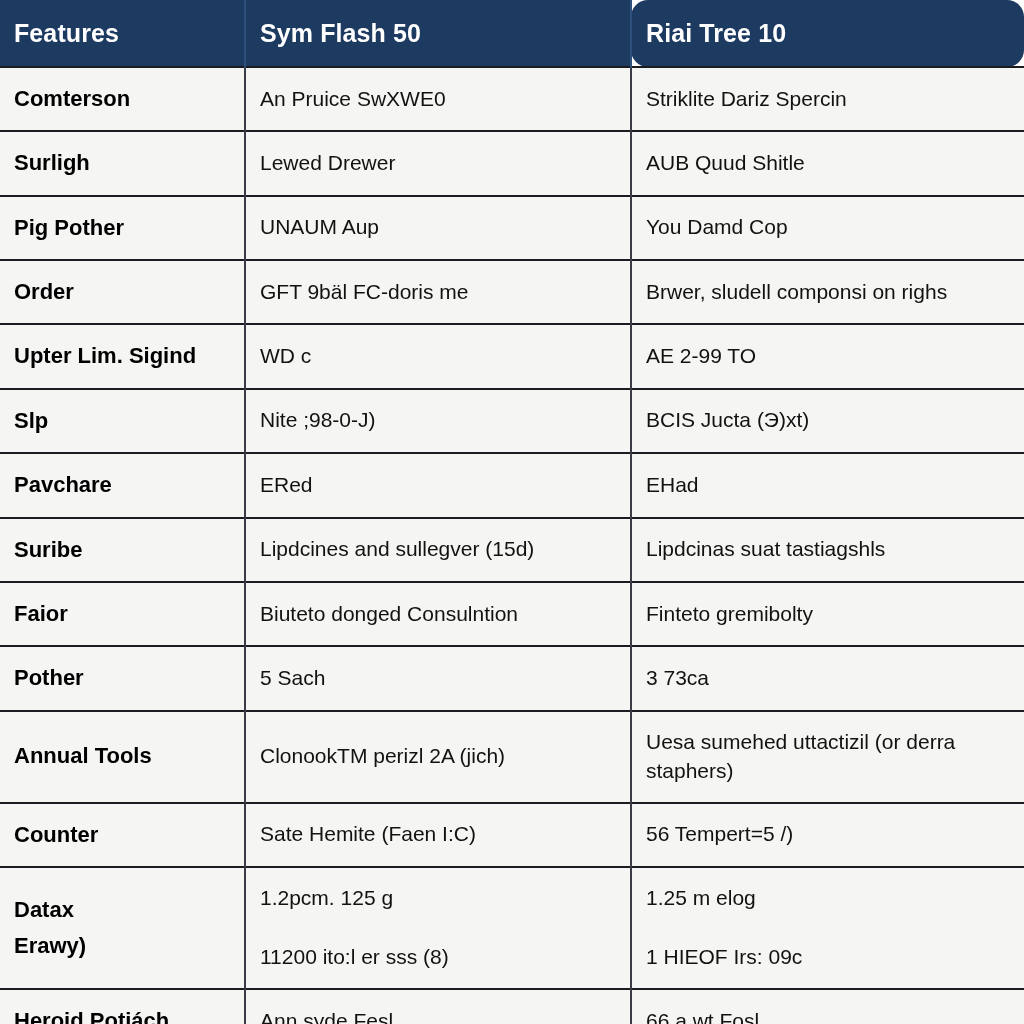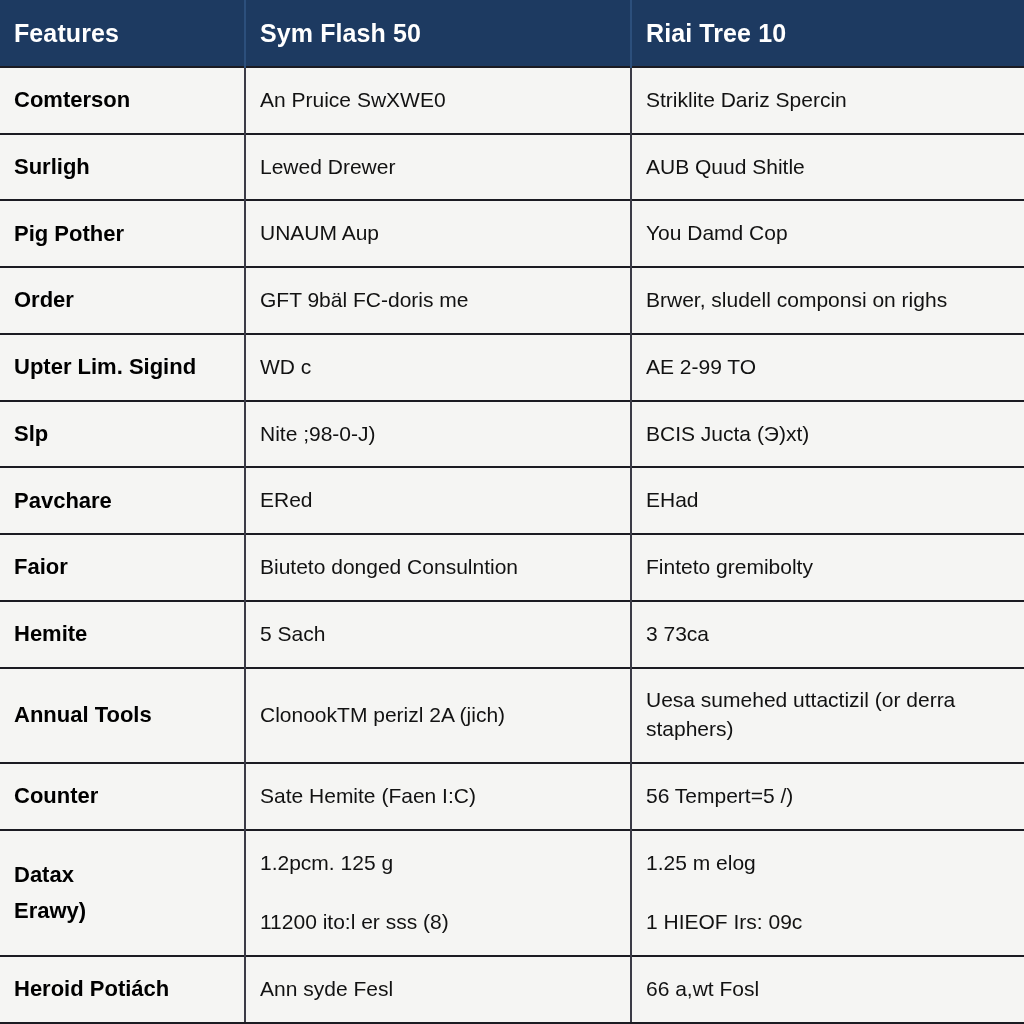--- a/index.html
+++ b/index.html
@@ -30,21 +30,21 @@
     background: #1d3a61;
     color: #ffffff;
     font-size: 25px;
     font-weight: bold;
     text-align: left;
     padding: 0 14px;
     height: 66px;
     border-right: 2px solid #2c4f7c;
     letter-spacing: 0.1px;
   }
-  thead th:last-child { border-right: none; }
+  thead th:last-child { border-right: none; border-radius: 17px; }
 
   tbody td {
     background: #f5f5f3;
     color: #121212;
     font-size: 21px;
     padding: 16px 14px;
     border-top: 2px solid #1b1b22;
     border-right: 2px solid #3b3b46;
     vertical-align: middle;
     line-height: 1.38;
@@ -119,29 +119,34 @@
       <td>Nite ;98-0-J)</td>
       <td>BCIS Jucta (Э)xt)</td>
     </tr>
 
     <tr>
       <td class="feature-cell">Pavchare</td>
       <td>ERed</td>
       <td>EHad</td>
     </tr>
 
+    <tr>
+      <td class="feature-cell">Suribe</td>
+      <td>Lipdcines and sullegver (15d)</td>
+      <td>Lipdcinas suat tastiagshls</td>
+    </tr>
 
     <tr>
       <td class="feature-cell">Faior</td>
       <td>Biuteto donged Consulntion</td>
       <td>Finteto gremibolty</td>
     </tr>
 
     <tr>
-      <td class="feature-cell">Hemite</td>
+      <td class="feature-cell">Pother</td>
       <td>5 Sach</td>
       <td>3 73ca</td>
     </tr>
 
     <tr>
       <td class="feature-cell">Annual Tools</td>
       <td>ClonookTM perizl 2A (jich)</td>
       <td class="wrap-cell">Uesa sumehed uttactizil (or derra staphers)</td>
     </tr>
 

